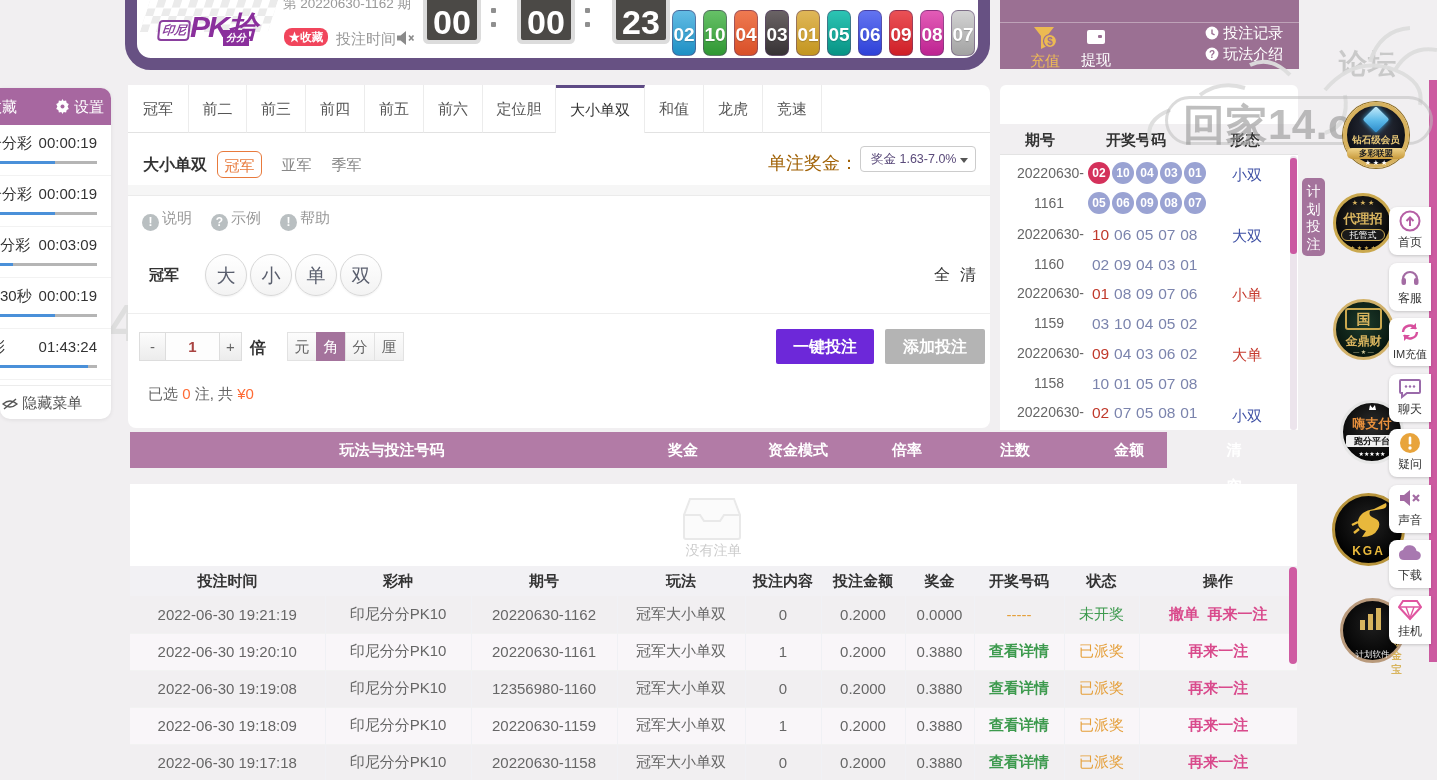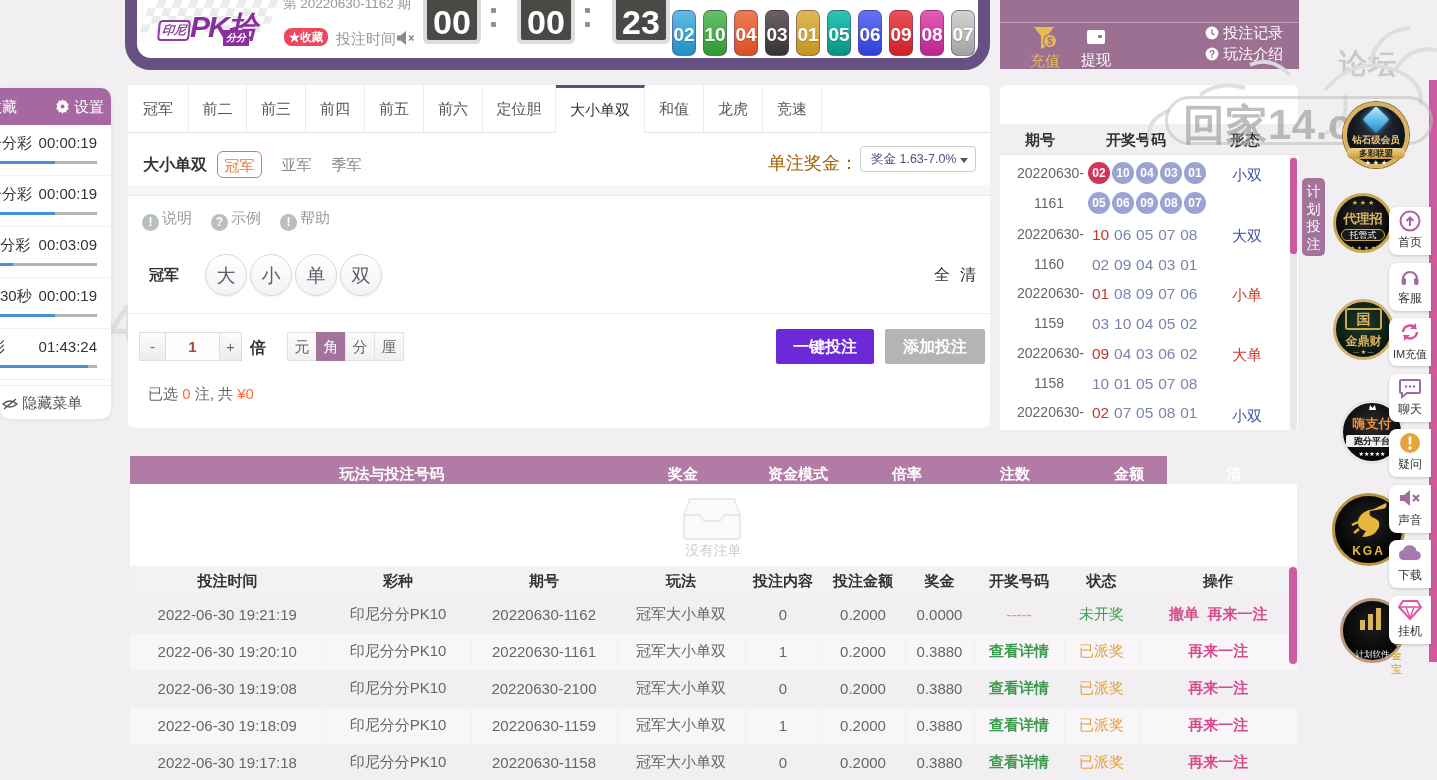--- a/index.html
+++ b/index.html
@@ -67,21 +67,21 @@
 .lball.red{background:#d4315b;}
 .rp-nums{position:absolute;font-size:15.5px;color:#7b84ad;word-spacing:0.5px;white-space:pre;}
 .rp-nums b{color:#c0392b;font-weight:normal;}
 .rp-shape{position:absolute;left:1232px;font-size:15px;}
 .shblue{color:#3f51a5;}
 .shred{color:#c53a2e;}
 #rpsb{position:absolute;left:1290px;top:156px;width:7px;height:274px;background:#ece4ec;border-radius:3px;}
 #rpsbth{position:absolute;left:1290px;top:158px;width:7px;height:96px;background:#cb58a1;border-radius:3px;}
 #plantab{position:absolute;left:1302px;top:178px;width:23px;height:78px;background:#a4739c;border-radius:5px;color:#fff;font-size:14px;text-align:center;line-height:17.5px;padding-top:5px;}
 
-#btmbar{position:absolute;left:130px;top:456px;width:1037px;height:36px;background:#b27ba6;color:#fff;font-size:15px;font-weight:bold;}
+#btmbar{position:absolute;left:130px;top:432px;width:1037px;height:36px;background:#b27ba6;color:#fff;font-size:15px;font-weight:bold;}
 #btmbar span{position:absolute;top:0;line-height:36px;transform:translateX(-50%);}
 #btmwhite{position:absolute;left:130px;top:484px;width:1167px;height:82px;background:#fff;}
 #noorder{position:absolute;left:130px;top:542px;width:1167px;text-align:center;font-size:14px;color:#ccc;}
 #btt{position:absolute;left:130px;top:566px;width:1167px;border-collapse:collapse;table-layout:fixed;font-size:15px;}
 #btt th{height:30px;background:#f2f1f4;font-weight:bold;color:#333;font-size:15px;}
 #btt td{height:37px;text-align:center;color:#666;border-right:1px solid #f0f1f5;border-bottom:1px solid #f2f2f2;}
 #btt td:last-child{border-right:none;}
 #btt tr.alt td{background:#f9f6f9;}
 #btt td.grn,.grn{color:#3d9a4e;}
 #btt td.org,.org{color:#e5a03c;}
@@ -385,21 +385,21 @@
         <td>1</td>
         <td>0.2000</td>
         <td>0.3880</td>
         <td class="grn" style="font-weight:bold;">查看详情</td>
         <td class="org">已派奖</td>
         <td class="pnk">再来一注</td>
       </tr>
   <tr>
         <td>2022-06-30 19:19:08</td>
         <td>印尼分分PK10</td>
-        <td>20220630-2100</td>
+        <td>12356980-1160</td>
         <td>冠军大小单双</td>
         <td>0</td>
         <td>0.2000</td>
         <td>0.3880</td>
         <td class="grn" style="font-weight:bold;">查看详情</td>
         <td class="org">已派奖</td>
         <td class="pnk">再来一注</td>
       </tr>
   <tr class="alt">
         <td>2022-06-30 19:18:09</td>

